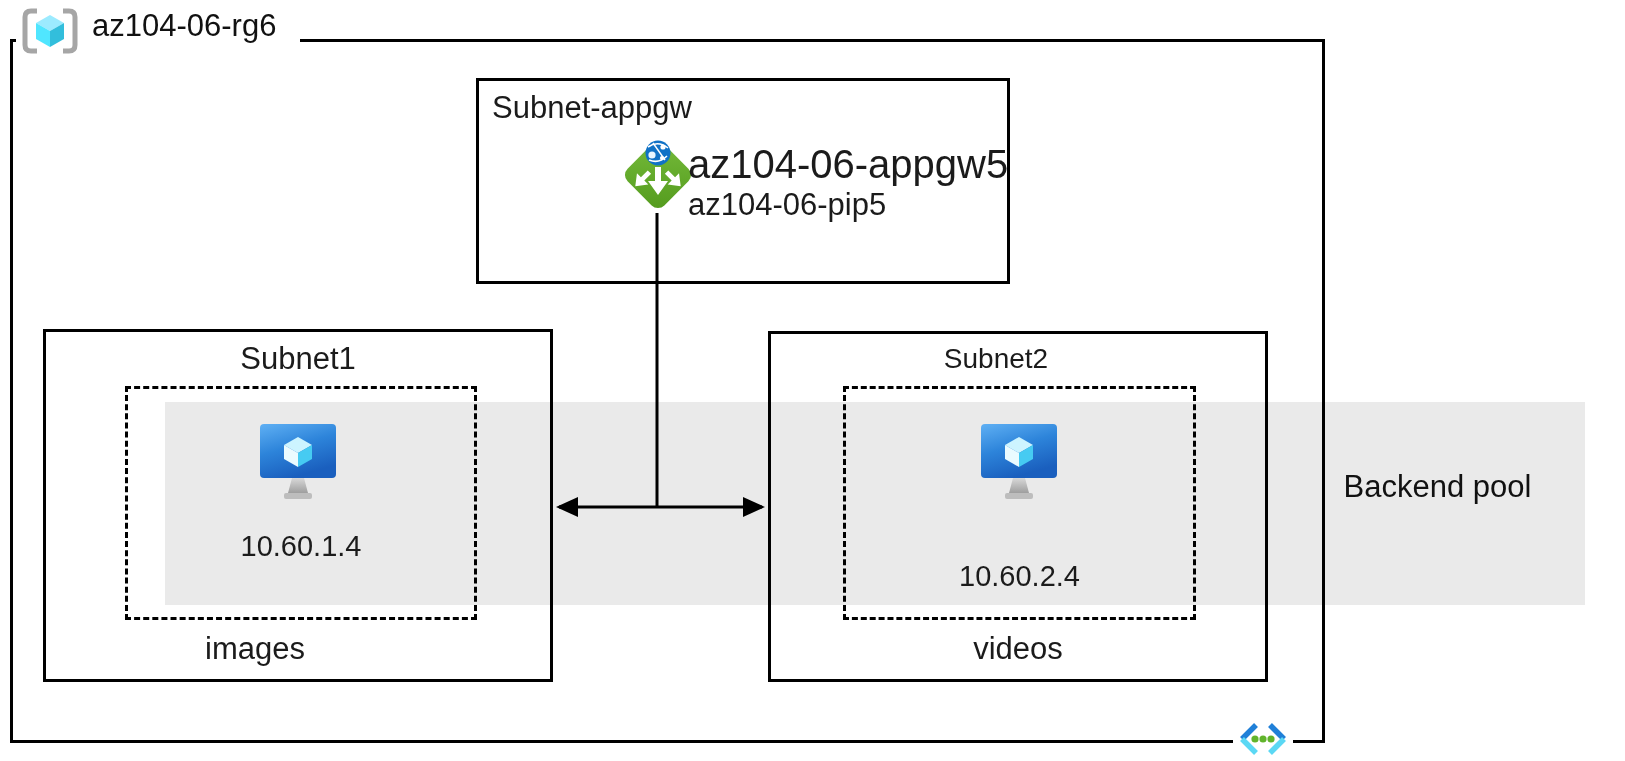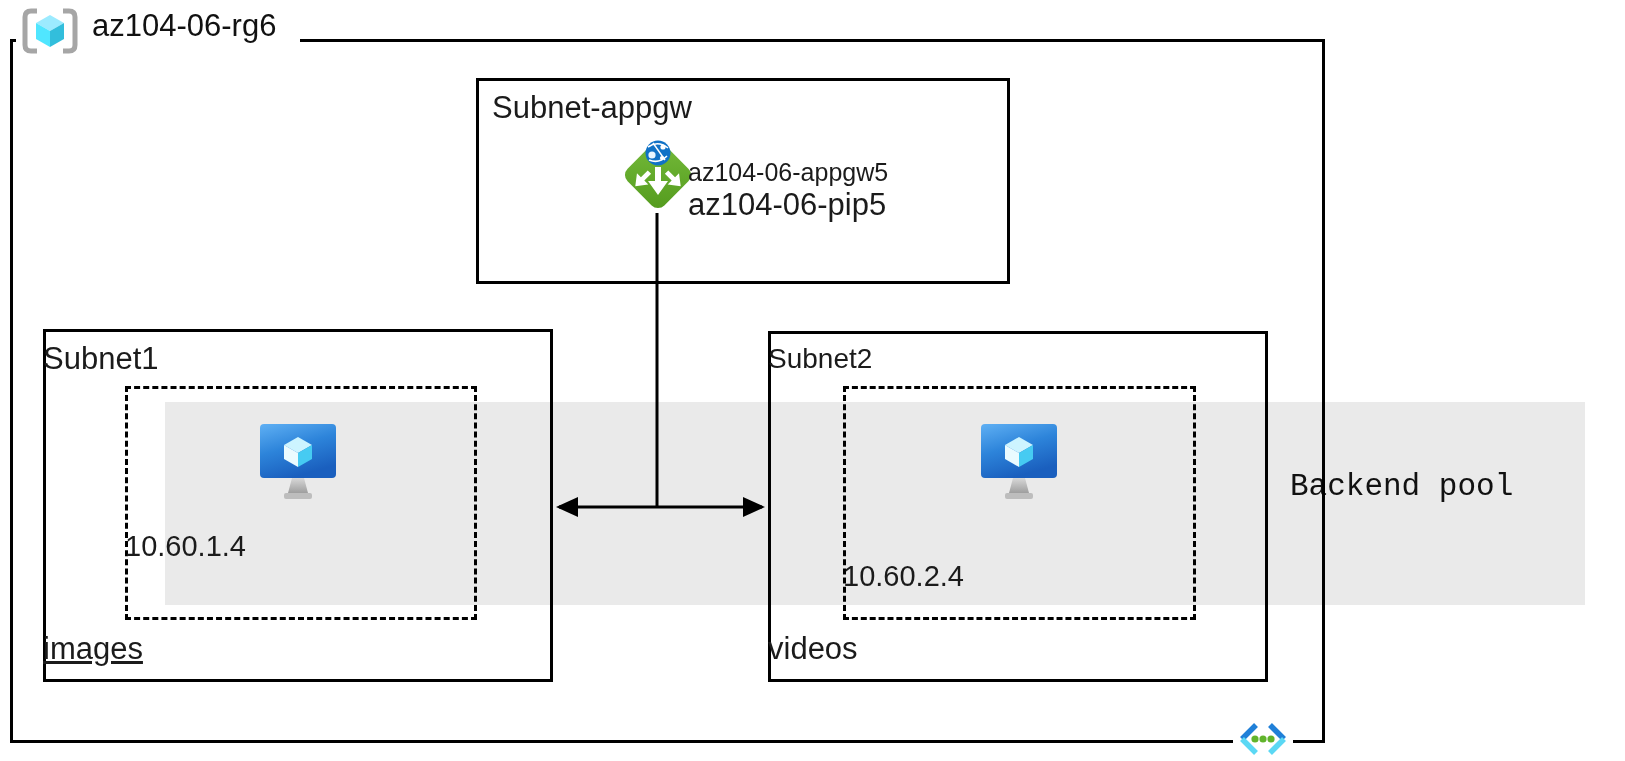--- a/index.html
+++ b/index.html
@@ -5,31 +5,31 @@
   html,body{margin:0;padding:0;background:#fff;}
   .canvas{
     position:relative;width:1625px;height:761px;background:#ffffff;overflow:hidden;
     font-family:"Liberation Sans", sans-serif;color:#1b1b1b;
   }
   .abs{position:absolute;}
   .band{background:#EAEAEA;}
   .box{border:3px solid #000;background:transparent;box-sizing:border-box;}
   .dashed{border:3px dashed #000;background:transparent;box-sizing:border-box;}
   .label{line-height:1.2;white-space:nowrap;}
-  .center{}
+  .center{text-align:center;}
   .mask{background:#fff;}
   svg{display:block;}
 </style>
 </head>
 <body>
 
 <div class="canvas">
 
   <div class="abs band" style="left:165px;top:402px;width:1420px;height:203px;"></div>
-  <div class="abs label center" style="left:1290px;top:468px;width:295px;font-size:31px;color:#111;font-family:Liberation Mono, monospace;">Backend pool</div>
+  <div class="abs label center" style="left:1290px;top:468px;width:295px;font-size:31px;color:#111;">Backend pool</div>
 
   <div class="abs box" style="left:10px;top:39px;width:1315px;height:704px;"></div>
 
   <div class="abs mask" style="left:16px;top:31px;width:284px;height:16px;"></div>
 
   <div class="abs" style="left:20px;top:6px;width:60px;height:50px;">
     <svg width="60" height="50" viewBox="0 0 60 50">
       <path d="M17,5 H11 Q5,5 5,11 V39 Q5,45 11,45 H17" fill="none" stroke="#A6A6A6" stroke-width="5"></path>
       <path d="M43,5 H49 Q55,5 55,11 V39 Q55,45 49,45 H43" fill="none" stroke="#A6A6A6" stroke-width="5"></path>
       <polygon points="30,9 44,17 30,25 16,17" fill="#9CEBFF"></polygon>
@@ -58,21 +58,21 @@
       </g>
       <circle cx="43" cy="20" r="12.5" fill="#1072C6"></circle>
       <path d="M33,14 Q43,7 53,15" stroke="#fff" stroke-width="1.6" fill="none"></path>
       <path d="M34,27 Q44,31 52,23" stroke="#fff" stroke-width="1.6" fill="none"></path>
       <path d="M38,10 L50,27" stroke="#fff" stroke-width="1.4"></path>
       <circle cx="37" cy="22" r="3.6" fill="#E8F6FF"></circle>
       <circle cx="48" cy="14" r="2.6" fill="#fff"></circle>
       <circle cx="47" cy="25" r="2.1" fill="#fff"></circle>
     </svg>
   </div>
-  <div class="abs label" style="left:688px;top:157px;font-size:25px;">az104-06-appgw5</div>
+  <div class="abs label" style="left:688px;top:140px;font-size:40px;">az104-06-appgw5</div>
   <div class="abs label" style="left:688px;top:186px;font-size:31px;">az104-06-pip5</div>
 
   <div class="abs box" style="left:43px;top:329px;width:510px;height:353px;"></div>
   <div class="abs label center" style="left:43px;top:340px;width:510px;font-size:31px;">Subnet1</div>
   <div class="abs dashed" style="left:125px;top:386px;width:352px;height:234px;"></div>
 
   <div class="abs" style="left:259px;top:423px;width:78px;height:80px;">
     <svg width="78" height="80" viewBox="0 0 78 80">
       <defs>
         <linearGradient id="vmg1" x1="0" y1="0" x2="0.4" y2="1">
@@ -87,21 +87,21 @@
       </defs>
       <rect x="1" y="1" width="76" height="54" rx="4" fill="url(#vmg1)"></rect>
       <polygon points="39,14 53,22 39,30 25,22" fill="#CDF4FF"></polygon>
       <polygon points="25,22 39,30 39,44 25,36" fill="#EAFBFF"></polygon>
       <polygon points="53,22 39,30 39,44 53,36" fill="#46CBF2"></polygon>
       <polygon points="33,55 45,55 49,70 29,70" fill="url(#st1)"></polygon>
       <rect x="25" y="70" width="28" height="6" rx="2" fill="#BDBDBD"></rect>
     </svg>
   </div>
   <div class="abs label center" style="left:125px;top:529px;width:352px;font-size:29px;">10.60.1.4</div>
-  <div class="abs label center" style="left:43px;top:630px;width:424px;font-size:31px;text-decoration:underline;">images</div>
+  <div class="abs label center" style="left:43px;top:630px;width:424px;font-size:31px;">images</div>
 
   <div class="abs box" style="left:768px;top:331px;width:500px;height:351px;"></div>
   <div class="abs label center" style="left:768px;top:342px;width:456px;font-size:28px;">Subnet2</div>
   <div class="abs dashed" style="left:843px;top:386px;width:353px;height:234px;"></div>
 
   <div class="abs" style="left:980px;top:423px;width:78px;height:80px;">
     <svg width="78" height="80" viewBox="0 0 78 80">
       <defs>
         <linearGradient id="vmg2" x1="0" y1="0" x2="0.4" y2="1">
           <stop offset="0" stop-color="#5FB0F4"></stop>

